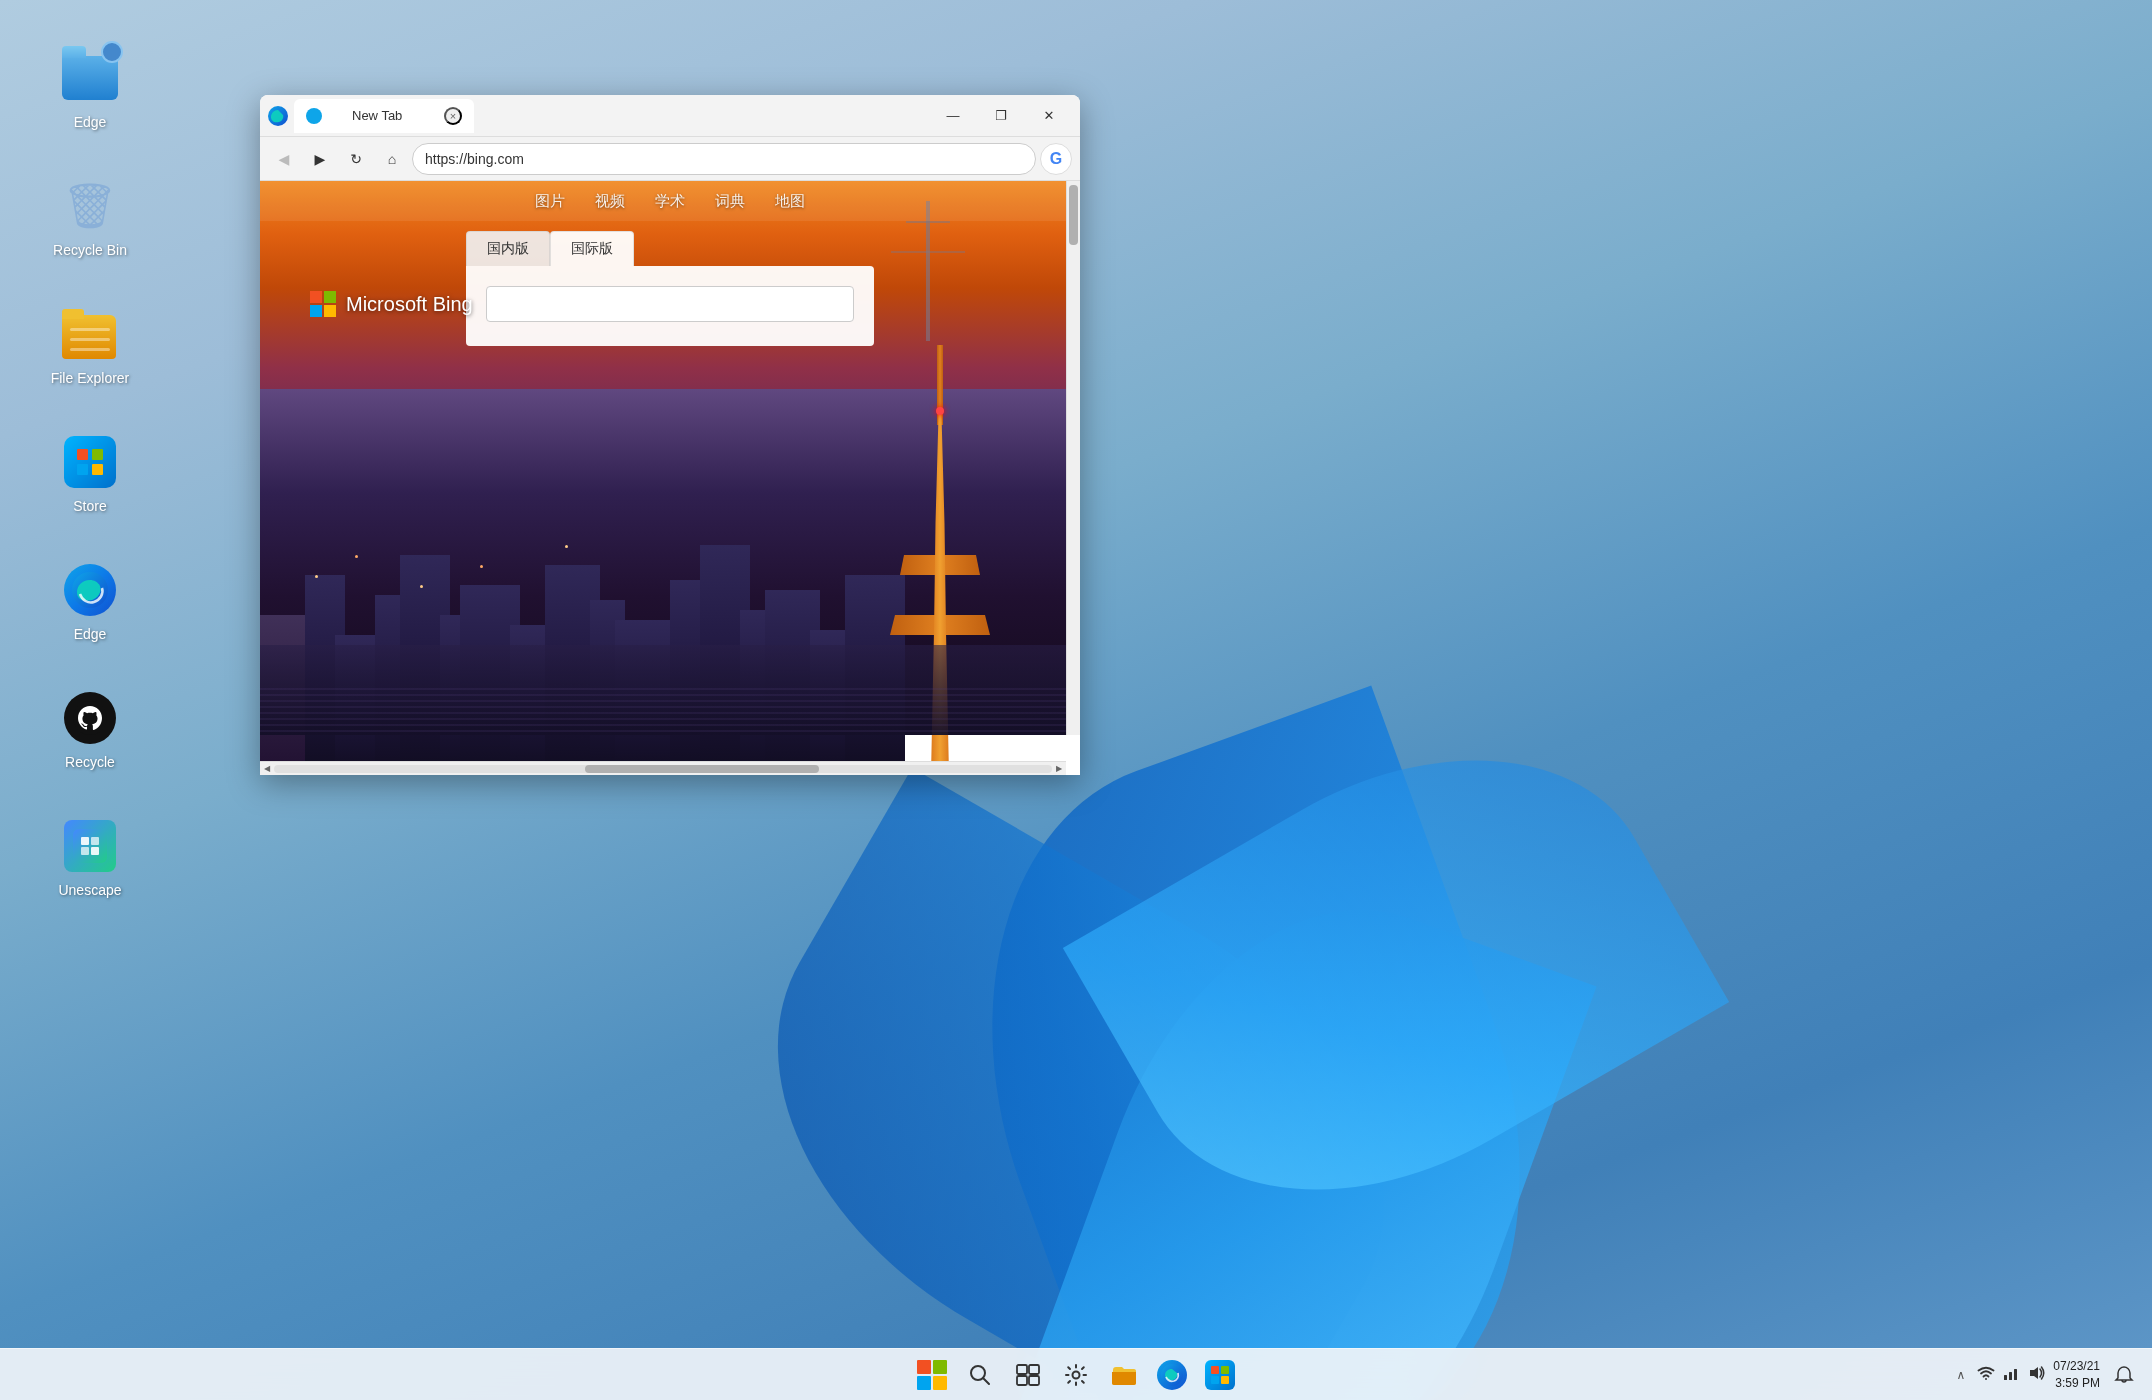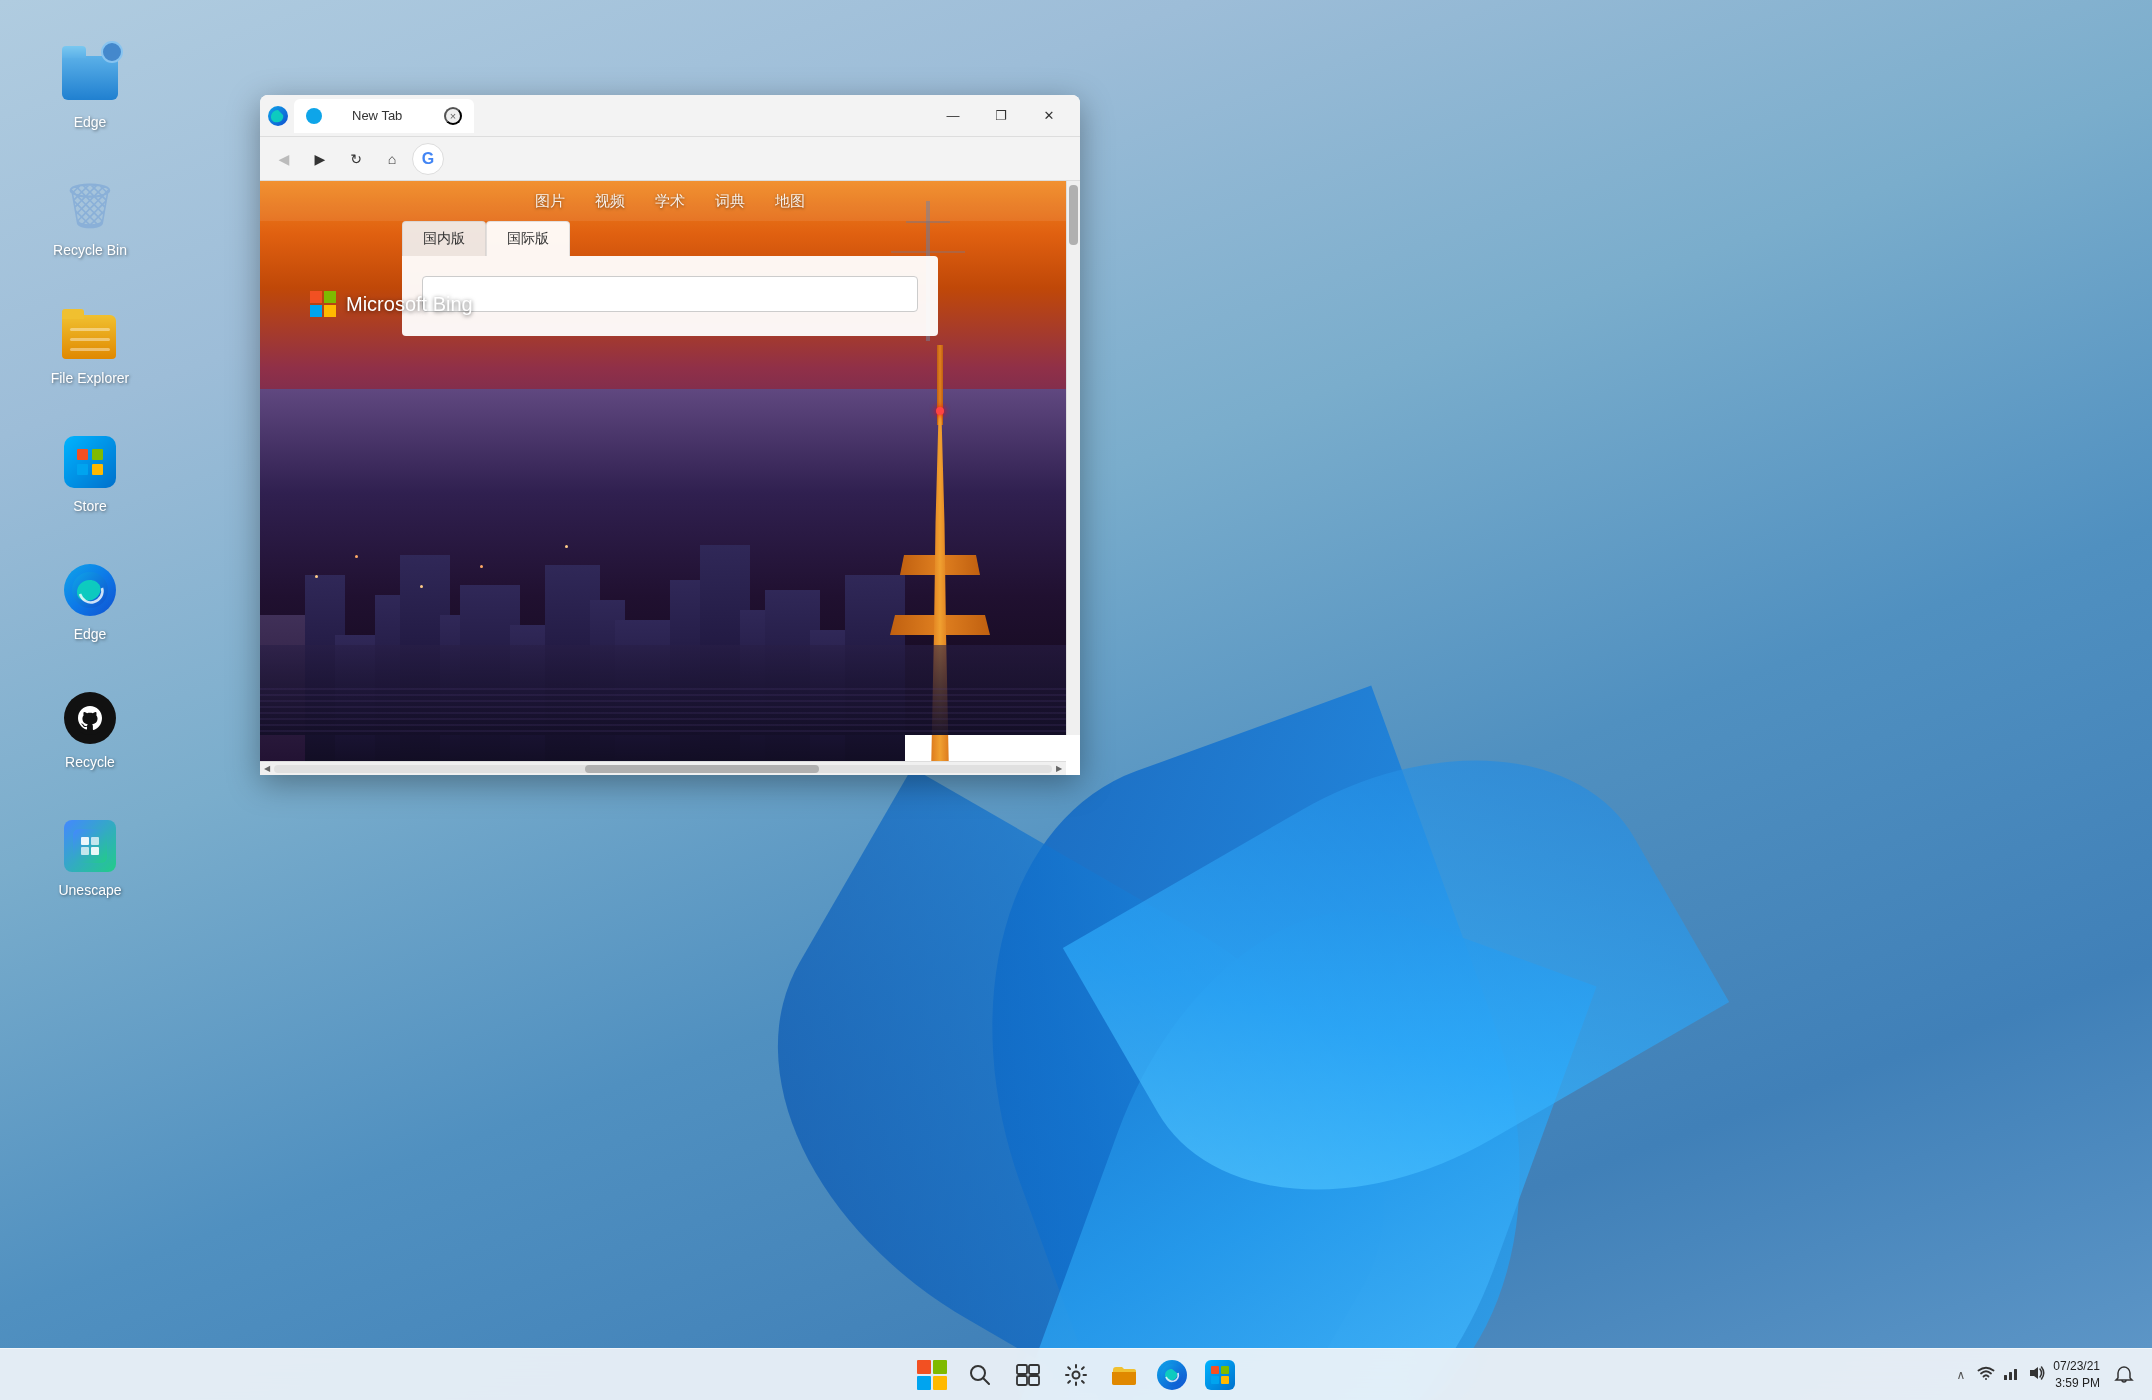--- a/index.html
+++ b/index.html
@@ -415,24 +415,24 @@
     }
 
     .bing-nav-item {
       cursor: pointer;
       text-shadow: 0 1px 3px rgba(0,0,0,0.5);
     }
 
     
     .bing-search-area {
       position: absolute;
-      top: 40px;
+      top: 50px;
       left: 50%;
       transform: translateX(-50%);
-      width: 536px;
+      width: 408px;
     }
 
     .bing-tabs {
       display: flex;
       margin-bottom: 0;
     }
 
     .bing-tab {
       padding: 8px 20px;
       background: rgba(240,240,240,0.92);
@@ -794,20 +794,23 @@
       <button class="win-btn close">✕</button>
     </div>
   </div>
 
   <div class="browser-toolbar">
     <button class="nav-btn disabled">◀</button>
     <button class="nav-btn">▶</button>
     <button class="nav-btn">↻</button>
     <button class="nav-btn">⌂</button>
 
+    <div class="address-bar">
+      <span>https://bing.com</span>
+    </div>
 
     <button class="google-btn">G</button>
   </div>
 
   <div class="browser-content">
 
     <div class="sky-layer"></div>
 
     <div style="position:absolute; top:35%; left:0; right:0; bottom:40px; background:linear-gradient(180deg, #604880 0%, #302050 30%, #201030 60%, #100818 100%);"></div>
 

